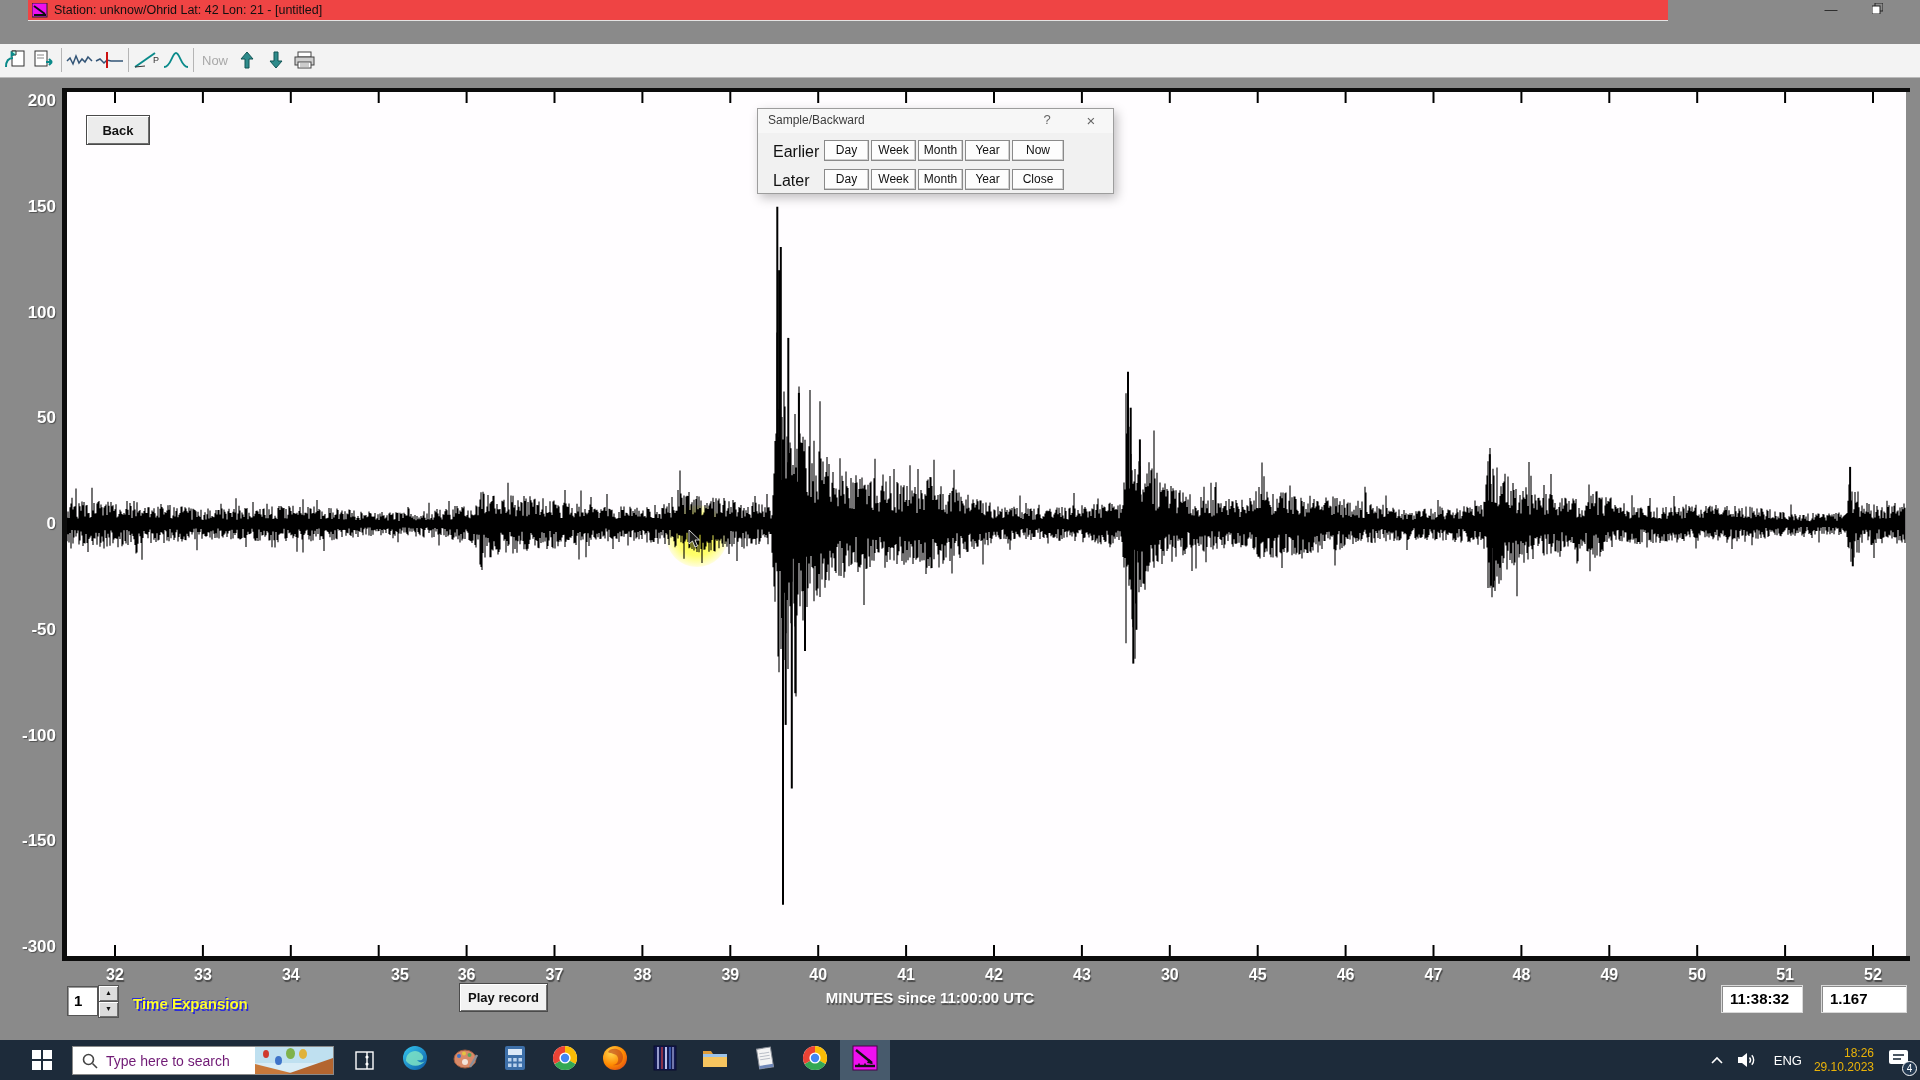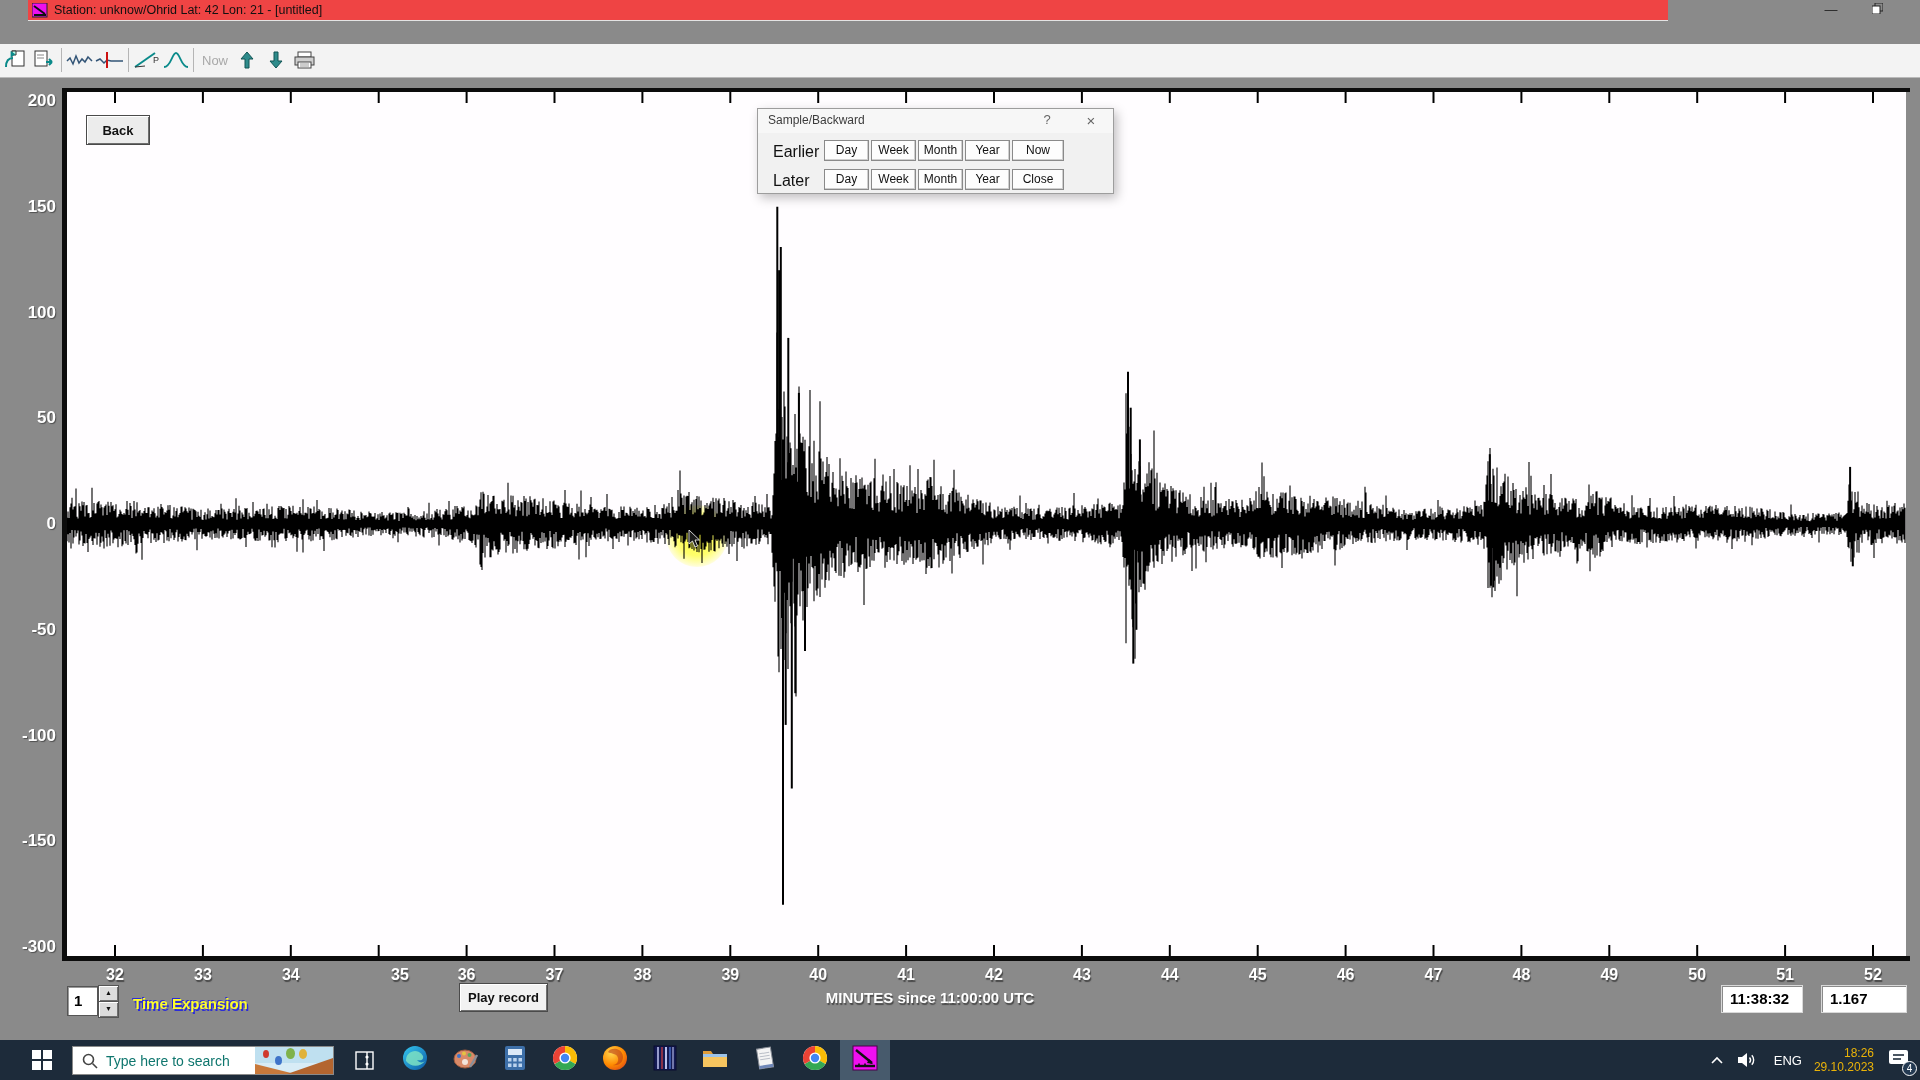--- a/index.html
+++ b/index.html
@@ -44,21 +44,21 @@
   .spin-arrow{position:absolute;left:99px;width:19px;height:15px;background:#dcdcdc;box-shadow:inset 1px 1px 0 #fff,inset -1px -1px 0 #707070,0 0 0 1px #555;font-size:7px;text-align:center;line-height:14px;color:#111;}
   #time-exp{position:absolute;left:133px;top:995px;font-size:15px;font-weight:bold;color:#ffff2a;text-shadow:1.5px 1.5px 0 #2c2cd8, -1px -1px 0 #2c2cd8;}
   #play-btn{position:absolute;left:460px;top:984px;width:87px;height:27px;background:#f2f2f2;}
   #time-field{position:absolute;left:1722px;top:986px;width:80px;height:26px;}
   #val-field{position:absolute;left:1822px;top:986px;width:84px;height:26px;}
   .white-field{background:#fff;box-shadow:inset 1px 1px 0 #8a8a8a,0 0 0 1px #d9d9d9;font-size:15px;font-weight:bold;color:#000;padding:4px 0 0 8px;}
   
   #taskbar{position:absolute;left:0;top:1040px;width:1920px;height:40px;background:#1d2b3a;}
   #start-btn{position:absolute;left:18px;top:0;width:48px;height:40px;display:flex;align-items:center;justify-content:center;}
   #search-box{position:absolute;left:72px;top:6px;width:262px;height:29px;background:#fff;border:1px solid #8a8a8a;display:flex;align-items:center;overflow:hidden;}
-  #search-text{font-size:14px;color:#0f766e;margin-left:8px;flex:1;white-space:nowrap;}
+  #search-text{font-size:14px;color:#701a75;margin-left:8px;flex:1;white-space:nowrap;}
   #search-img{width:78px;height:27px;position:relative;background:linear-gradient(#bfe0f0 0 60%,#d8ecf6 60%);flex:none;}
   .balloon{position:absolute;border-radius:50%;}
   #search-mtn{position:absolute;bottom:0;right:0;width:0;height:0;border-left:46px solid transparent;border-bottom:16px solid #b3652f;}
   #search-mtn2{position:absolute;bottom:0;left:0;width:0;height:0;border-right:40px solid transparent;border-bottom:10px solid #c8793b;}
   #tb-icons{position:absolute;left:340px;top:0;height:40px;display:flex;}
   .tb-app{width:50px;height:40px;display:flex;align-items:center;justify-content:center;}
   .tb-app.active{background:rgba(170,200,225,.30);}
   #tray{position:absolute;right:0;top:0;height:40px;display:flex;align-items:center;}
   #tray-lang{font-size:13px;color:#fff;margin:0 12px;}
   #tray-clock{color:#eab308;font-size:12px;text-align:right;line-height:14px;margin-right:14px;}
@@ -234,21 +234,21 @@
       <div class="xlabel" style="left: 290.8px; top: 966px;">34</div>
       <div class="xlabel" style="left: 400px; top: 966px;">35</div>
       <div class="xlabel" style="left: 466.6px; top: 966px;">36</div>
       <div class="xlabel" style="left: 554.5px; top: 966px;">37</div>
       <div class="xlabel" style="left: 642.4px; top: 966px;">38</div>
       <div class="xlabel" style="left: 730.3px; top: 966px;">39</div>
       <div class="xlabel" style="left: 818.2px; top: 966px;">40</div>
       <div class="xlabel" style="left: 906.1px; top: 966px;">41</div>
       <div class="xlabel" style="left: 994px; top: 966px;">42</div>
       <div class="xlabel" style="left: 1081.9px; top: 966px;">43</div>
-      <div class="xlabel" style="left: 1169.8px; top: 966px;">44</div>
+      <div class="xlabel" style="left: 1169.8px; top: 966px;">30</div>
       <div class="xlabel" style="left: 1257.7px; top: 966px;">45</div>
       <div class="xlabel" style="left: 1345.6px; top: 966px;">46</div>
       <div class="xlabel" style="left: 1433.5px; top: 966px;">47</div>
       <div class="xlabel" style="left: 1521.4px; top: 966px;">48</div>
       <div class="xlabel" style="left: 1609.3px; top: 966px;">49</div>
       <div class="xlabel" style="left: 1697.2px; top: 966px;">50</div>
       <div class="xlabel" style="left: 1785.1px; top: 966px;">51</div>
       <div class="xlabel" style="left: 1873px; top: 966px;">52</div>
     </div>
   <div id="xaxis-title">MINUTES since 11:00:00 UTC</div>

